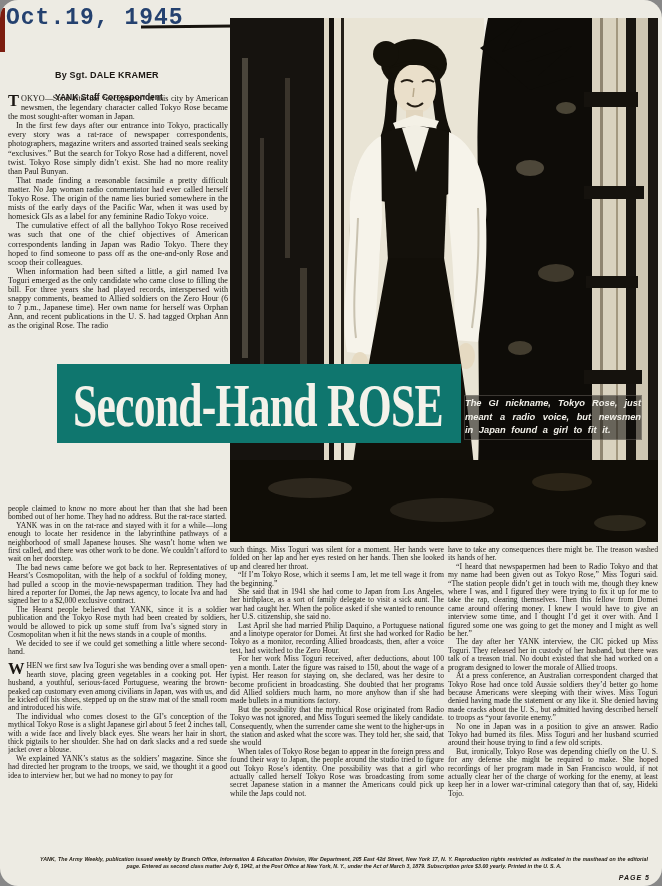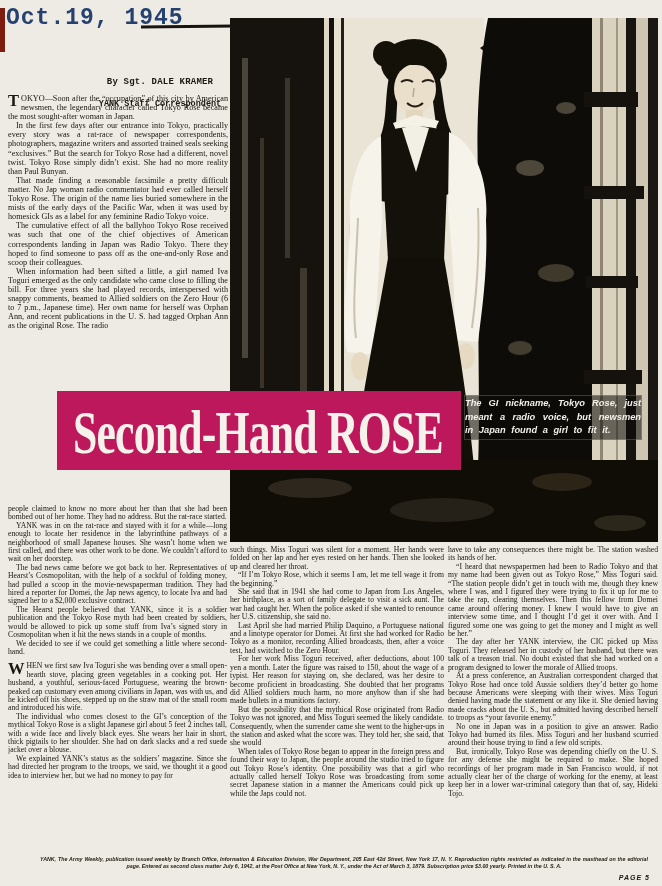--- a/index.html
+++ b/index.html
@@ -1,38 +1,38 @@
 <!DOCTYPE html>
 <html><head>
 <meta charset="utf-8">
 <style>
   html,body { margin:0; padding:0; background:#888; }
   .page {
     position:relative; width:662px; height:886px; margin:0 auto;
     background:#edebe3; overflow:hidden;
-    font-family:"Liberation Serif", serif; color:#1b1713;
+    font-family:"Liberation Serif", serif; color:#1b1713;border-radius:18px;
   }
   
   .date {
     position:absolute; left:6px; top:5px;
     font-family:"Liberation Mono", monospace; font-weight:bold;
     font-size:23px; letter-spacing:1px; color:#24416f;
   }
   .date-line {
     position:absolute; left:141px; top:25px; width:93px; height:3px;
     background:#17130e; transform:rotate(-0.6deg);
   }
   .margin-mark {
     position:absolute; left:0; top:8px; width:5px; height:44px;
     background:#7c1d10;
   }
   
   .byline {
-    position:absolute; left:55px; top:77px; width:210px; text-align:center;
-    font-family:Liberation Mono, monospace; font-weight:bold;
+    position:absolute; left:55px; top:70px; width:210px; 
+    font-family:Liberation Sans, sans-serif; font-weight:bold;
   }
   .byline .author { font-size:9px; letter-spacing:.2px; }
   .byline .credit { font-size:8.5px; margin-top:12px; }
   
   .intro-col {
     position:absolute; left:8px; top:94px; width:220px; height:288px;
     font-size:8.2px; line-height:9.1px; text-align:justify; overflow:hidden;
   }
   .col {
     position:absolute; font-size:7.7px; line-height:8.4px;
@@ -46,22 +46,22 @@
   p.gap { margin-top:6px; }
   .dropcap {
     float:left; font-size:16.5px; line-height:14.5px; font-weight:bold;
     padding-right:2px;
   }
   
   .photo { position:absolute; left:230px; top:18px; width:428px; height:524px; z-index:1; }
   .photo svg { display:block; }
   
   .banner {
-    position:absolute; left:57px; top:391px; width:404px; height:79px;
-    background:#be185d; z-index:4;
+    position:absolute; left:57px; top:364px; width:404px; height:79px;
+    background:#0f766e; z-index:4;
   }
   .banner-title {
     position:absolute; left:16px; top:7px; white-space:nowrap;
     font-family:"Liberation Serif", serif; font-weight:bold; font-size:56px;
     letter-spacing:-1px; color:#f4f2ea;
     transform:scale(0.78,1.08); transform-origin:left top;
   }
   
   .caption {
     position:absolute; left:464px; top:395px; width:176px; z-index:5;
@@ -197,21 +197,21 @@
     <p class="para noindent">such things. Miss Toguri was silent for a moment. Her hands were folded on her lap and her eyes rested on her hands. Then she looked up and cleared her throat.</p>
     <p class="para">“If I’m Tokyo Rose, which it seems I am, let me tell wage it from the beginning.”</p>
     <p class="para">She said that in 1941 she had come to Japan from Los Angeles, her birthplace, as a sort of family delegate to visit a sick aunt. The war had caught her. When the police asked if she wanted to renounce her U.S. citizenship, she said no.</p>
     <p class="para">Last April she had married Philip Daquino, a Portuguese national and a linotype operator for Domei. At first she had worked for Radio Tokyo as a monitor, recording Allied broadcasts, then, after a voice test, had switched to the Zero Hour.</p>
     <p class="para">For her work Miss Toguri received, after deductions, about 100 yen a month. Later the figure was raised to 150, about the wage of a typist. Her reason for staying on, she declared, was her desire to become proficient in broadcasting. She doubted that her programs did Allied soldiers much harm, no more anyhow than if she had made bullets in a munitions factory.</p>
     <p class="para">But the possibility that the mythical Rose originated from Radio Tokyo was not ignored, and Miss Toguri seemed the likely candidate. Consequently, when the surrender came she went to the higher-ups in the station and asked what the score was. They told her, she said, that she would</p>
     <p class="para">When tales of Tokyo Rose began to appear in the foreign press and found their way to Japan, the people around the studio tried to figure out Tokyo Rose’s identity. One possibility was that a girl who actually called herself Tokyo Rose was broadcasting from some secret Japanese station in a manner the Americans could pick up while the Japs could not.</p>
   </div>
 
   <div class="col col3">
-    <p class="para noindent">have to take any consequences there might be. The station washed its hands of her.</p>
+    <p class="para noindent">have to take any consequences there might be. The treason washed its hands of her.</p>
     <p class="para">“I heard that newspapermen had been to Radio Tokyo and that my name had been given out as Tokyo Rose,” Miss Toguri said. “The station people didn’t get in touch with me, though they knew where I was, and I figured they were trying to fix it up for me to take the rap, clearing themselves. Then this fellow from Domei came around offering money. I knew I would have to give an interview some time, and I thought I’d get it over with. And I figured some one was going to get the money and I might as well be her.”</p>
     <p class="para">The day after her YANK interview, the CIC picked up Miss Toguri. They released her in custody of her husband, but there was talk of a treason trial. No doubt existed that she had worked on a program designed to lower the morale of Allied troops.</p>
     <p class="para">At a press conference, an Australian correspondent charged that Tokyo Rose had once told Aussie soldiers they’d better go home because Americans were sleeping with their wives. Miss Toguri denied having made the statement or any like it. She denied having made cracks about the U. S., but admitted having described herself to troops as “your favorite enemy.”</p>
     <p class="para">No one in Japan was in a position to give an answer. Radio Tokyo had burned its files. Miss Toguri and her husband scurried around their house trying to find a few old scripts.</p>
     <p class="para">But, ironically, Tokyo Rose was depending chiefly on the U. S. for any defense she might be required to make. She hoped recordings of her program made in San Francisco would, if not actually clear her of the charge of working for the enemy, at least keep her in a lower war-criminal category than that of, say, Hideki Tojo.</p>
   </div>
 
   <div class="imprint">YANK, The Army Weekly, publication issued weekly by Branch Office, Information &amp; Education Division, War Department, 205 East 42d Street, New York 17, N. Y. Reproduction rights restricted as indicated in the masthead on the editorial page. Entered as second class matter July 6, 1942, at the Post Office at New York, N. Y., under the Act of March 3, 1879. Subscription price $3.00 yearly. Printed in the U. S. A.</div>
   <div class="pageno">PAGE 5</div>
 

